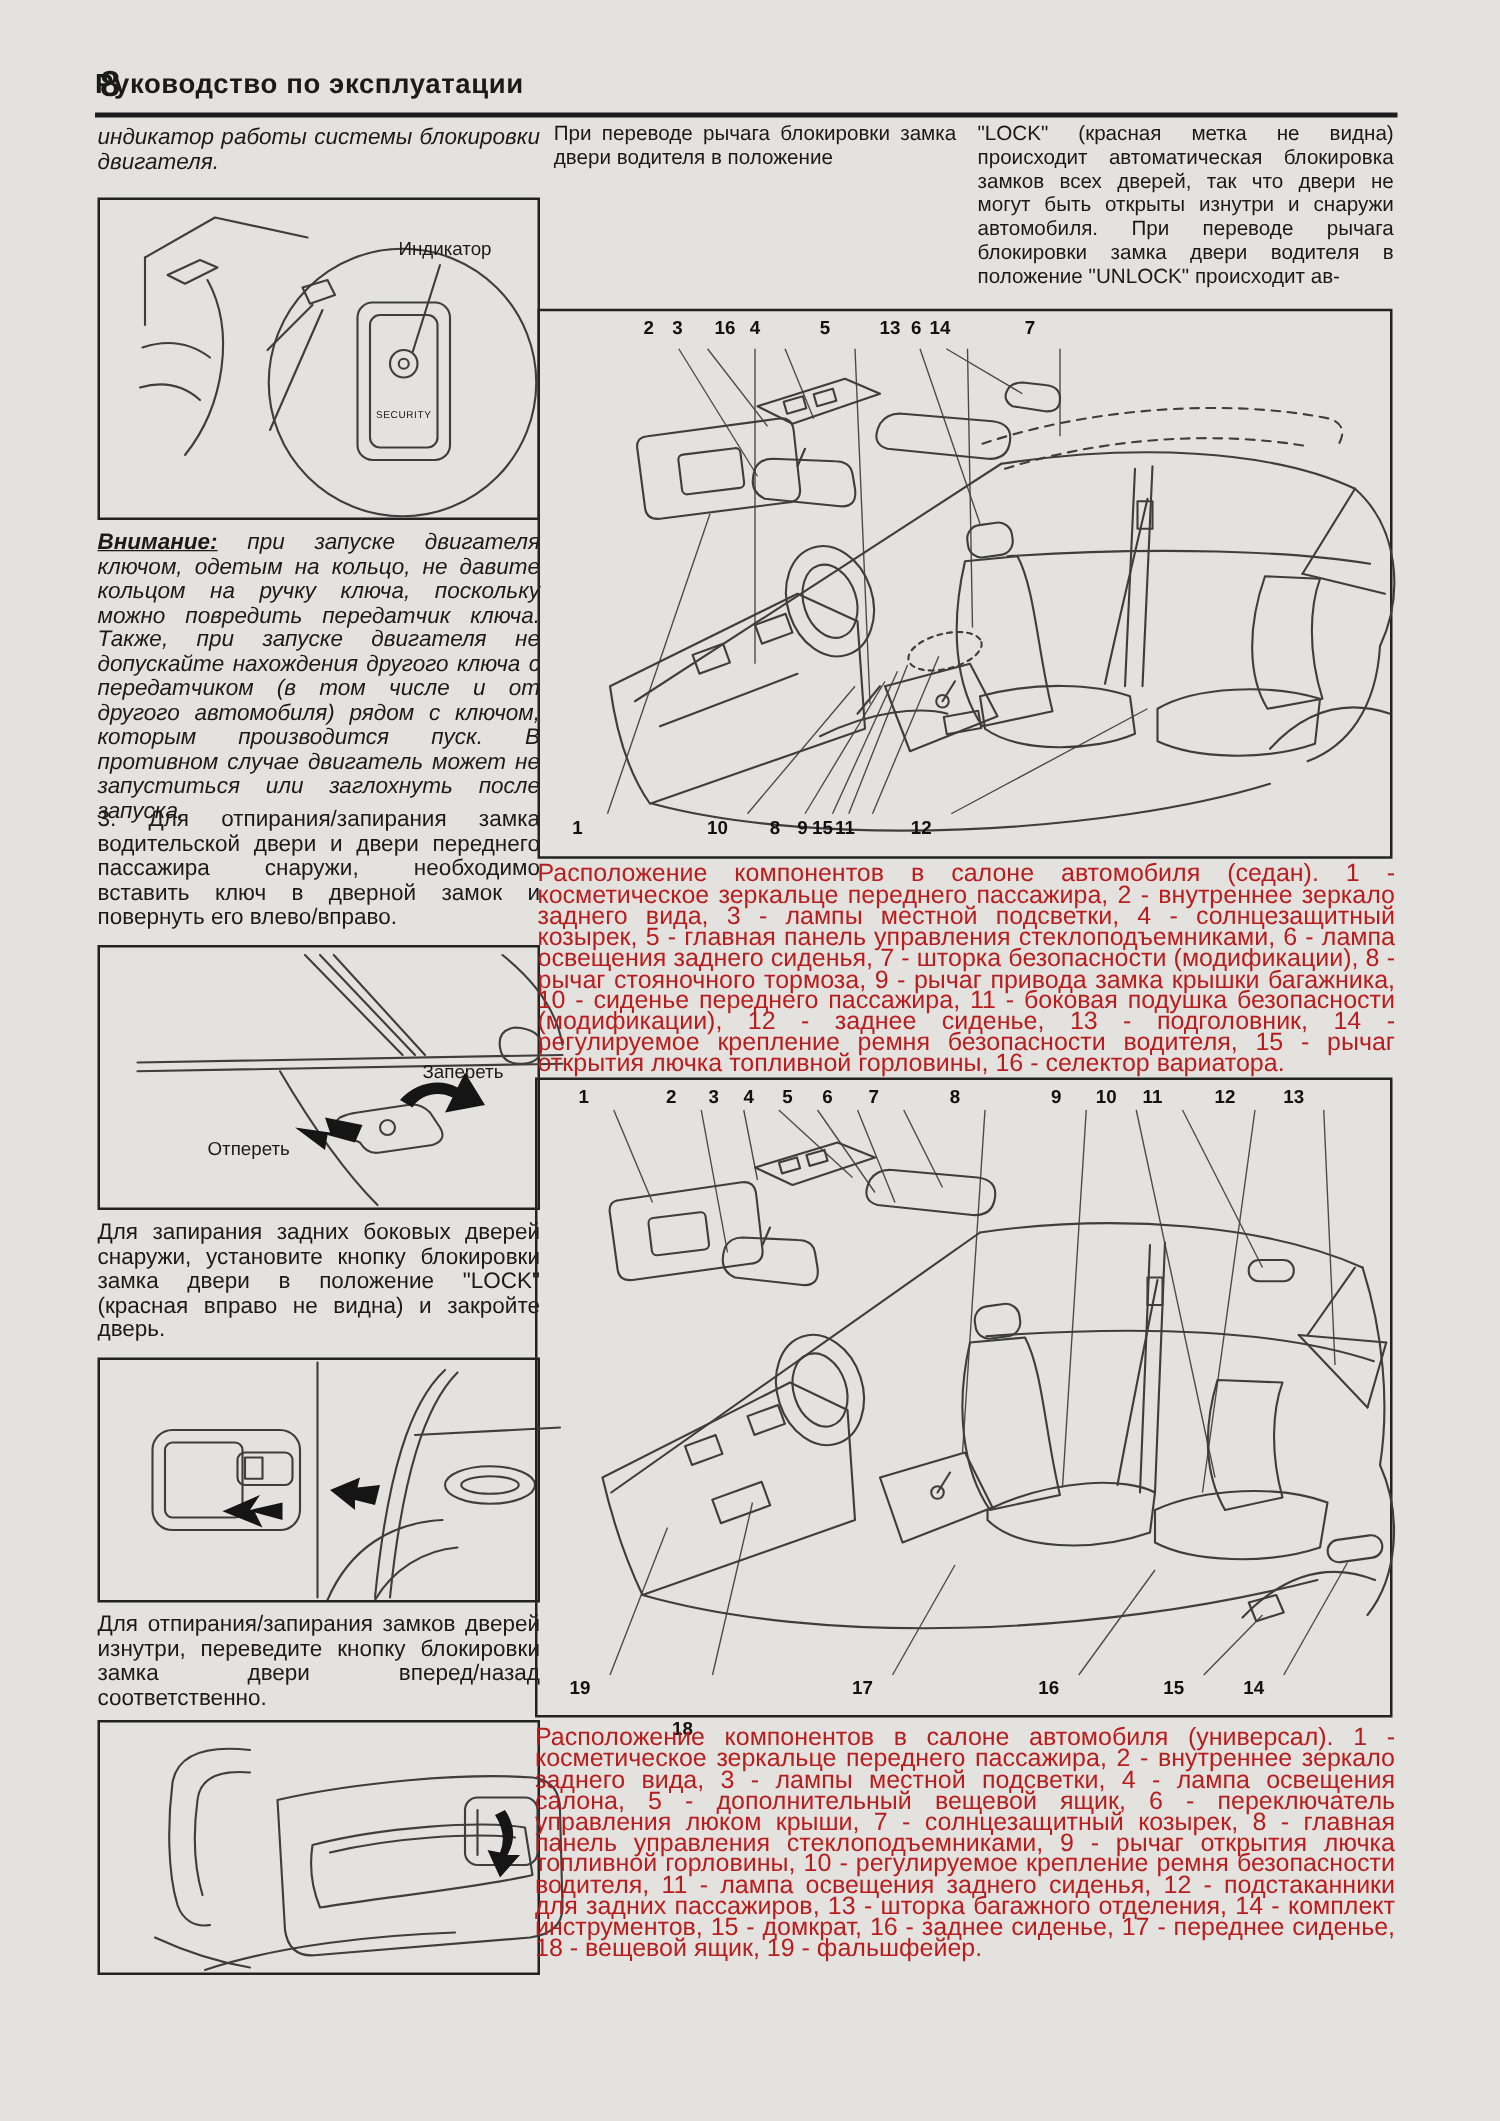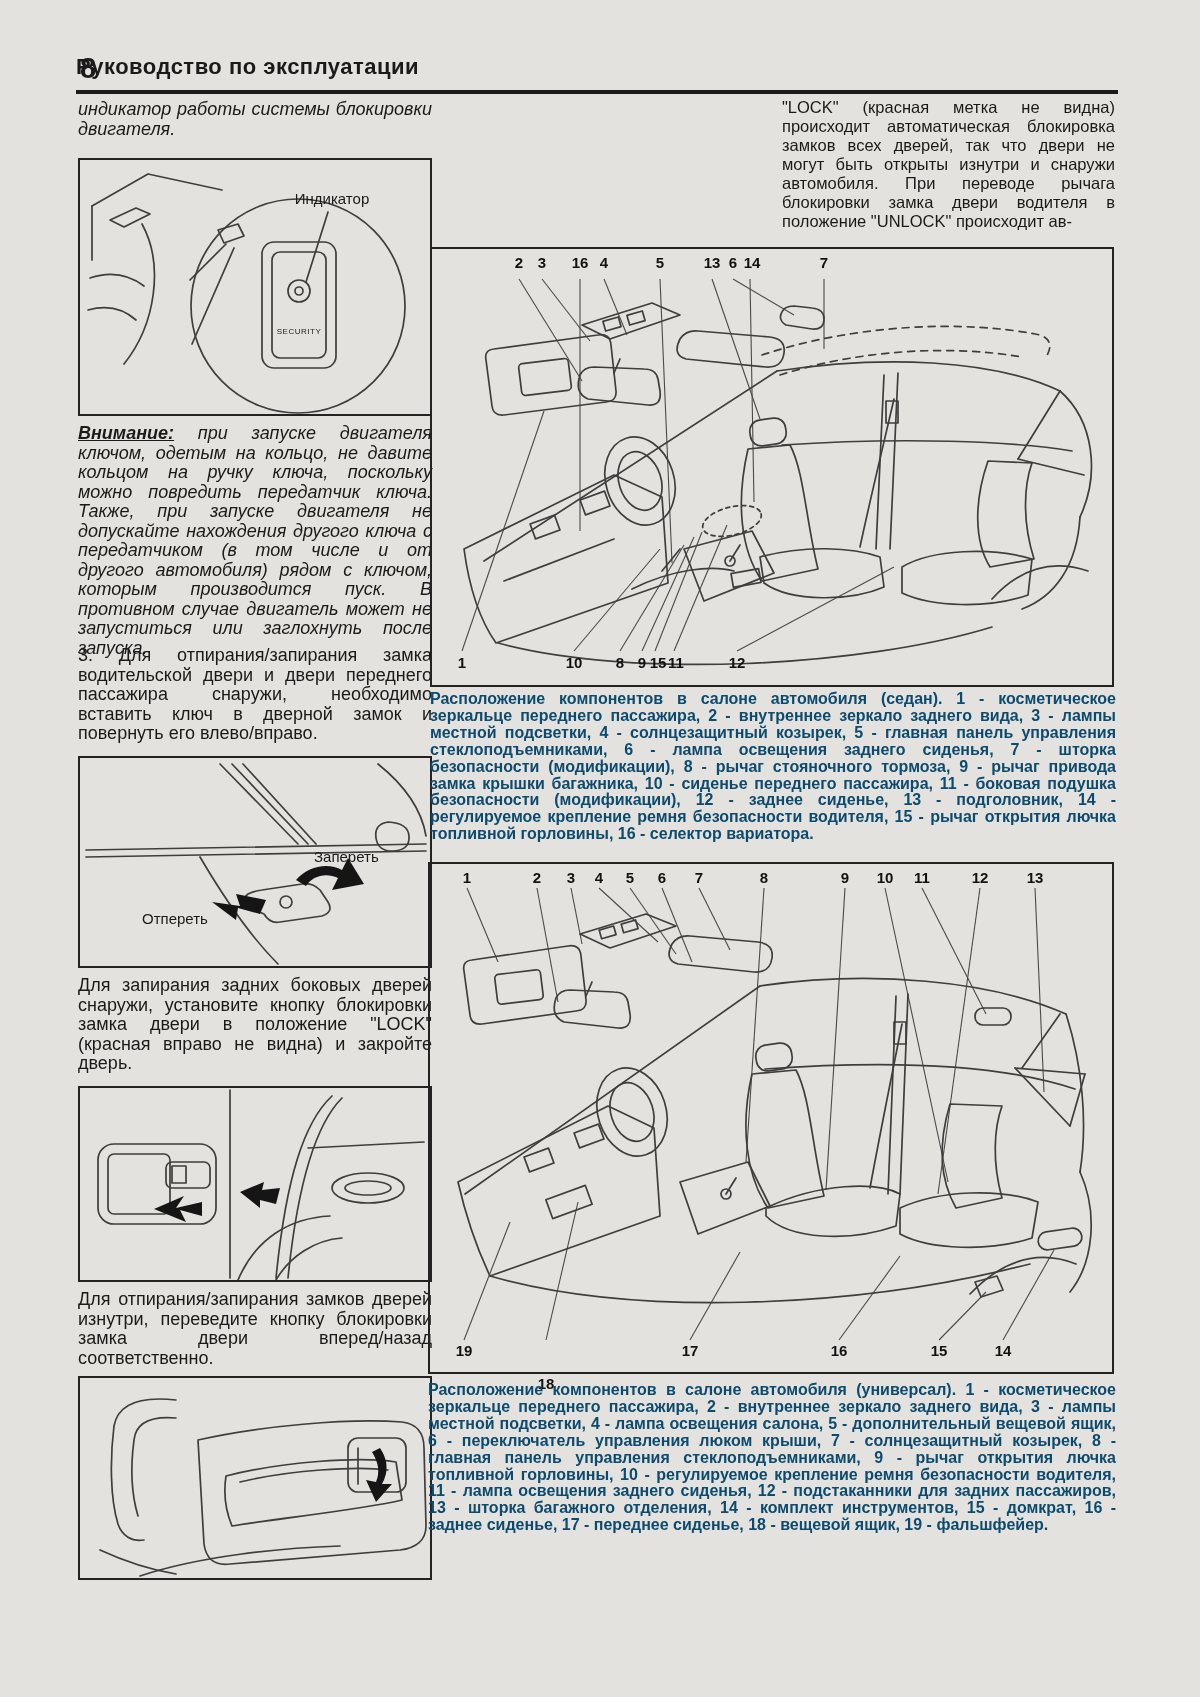--- a/index.html
+++ b/index.html
@@ -13,33 +13,33 @@
   .abs{position:absolute;}
   
   .pagenum{left:80px;top:52px;font-size:29px;font-weight:bold;}
   .pagetitle{left:76px;top:54px;width:1040px;font-size:22px;font-weight:bold;letter-spacing:.5px;}
   .headrule{left:76px;top:90px;width:1042px;height:4px;background:#1c1c1c;}
   
   .ltext{left:78px;width:354px;font-size:18px;line-height:19.5px;text-align:justify;}
   .italic{font-style:italic;}
   .ulead{text-decoration:underline;font-weight:bold;font-style:italic;}
   figure{margin:0;}
-  .figbox{border:2px solid #232323;background:transparent;box-sizing:border-box;}
+  .figbox{border:2px solid #232323;background:transparent;box-sizing:border-box;padding-left:24px;}
   svg{display:block;}
   .sketch{stroke:#3e3e3e;fill:none;stroke-width:1.7;stroke-linecap:round;stroke-linejoin:round;}
   .sketch-thin{stroke:#4a4a4a;fill:none;stroke-width:1.1;}
   .solid{fill:#151515;stroke:none;}
   .svgtext{fill:#1a1a1a;font-family:"Liberation Sans",sans-serif;}
   
   .rtext{font-size:16.5px;line-height:19px;text-align:justify;}
   .rtext p{margin:0;}
   
   .callout{position:absolute;transform:translateX(-50%);font-size:15px;font-weight:bold;color:#111;line-height:15px;}
   
-  .caption{font-size:16px;font-weight:bold;line-height:16.9px;text-align:justify;color:#0c4a6e;}
+  .caption{font-size:20px;font-weight:normal;line-height:16.9px;text-align:justify;color:#b91c1c;}
 </style>
 </head>
 <body>
 
 <div class="abs pagenum">8</div>
 <div class="abs pagetitle">Руководство по эксплуатации</div>
 <div class="abs headrule"></div>
 
 <p class="abs ltext italic" style="top:100px;margin:0;">индикатор работы системы блокировки двигателя.</p>
 
@@ -128,20 +128,21 @@
       <rect x="268" y="60" width="58" height="54" rx="10"></rect>
       <line x1="278" y1="70" x2="278" y2="106"></line>
       <path d="M60,198 C120,178 200,170 260,168"></path>
       <path d="M20,172 C46,184 72,192 96,196"></path>
     </g>
     <path class="solid" d="M300,70 q12,18 2,36 l10,0 l-16,18 l-10,-22 l10,2 q6,-14 -4,-30 z"></path>
   </svg>
 </figure>
 
 <div class="abs rtext" style="left:443px;top:98px;width:322px;">
+  <p>При переводе рычага блокировки замка двери водителя в положение</p>
 </div>
 <div class="abs rtext" style="left:782px;top:98px;width:333px;">
   <p>"LOCK" (красная метка не видна) происходит автоматическая блокировка замков всех дверей, так что двери не могут быть открыты изнутри и снаружи автомобиля. При переводе рычага блокировки замка двери водителя в положение "UNLOCK" происходит ав-</p>
 </div>
 
 <figure class="abs figbox" style="left:430px;top:247px;width:684px;height:440px;">
   <svg width="680" height="436" viewBox="0 0 680 436">
     <g class="sketch-thin">
       <line x1="87" y1="30" x2="150" y2="132"></line>
       <line x1="110" y1="30" x2="158" y2="92"></line>

